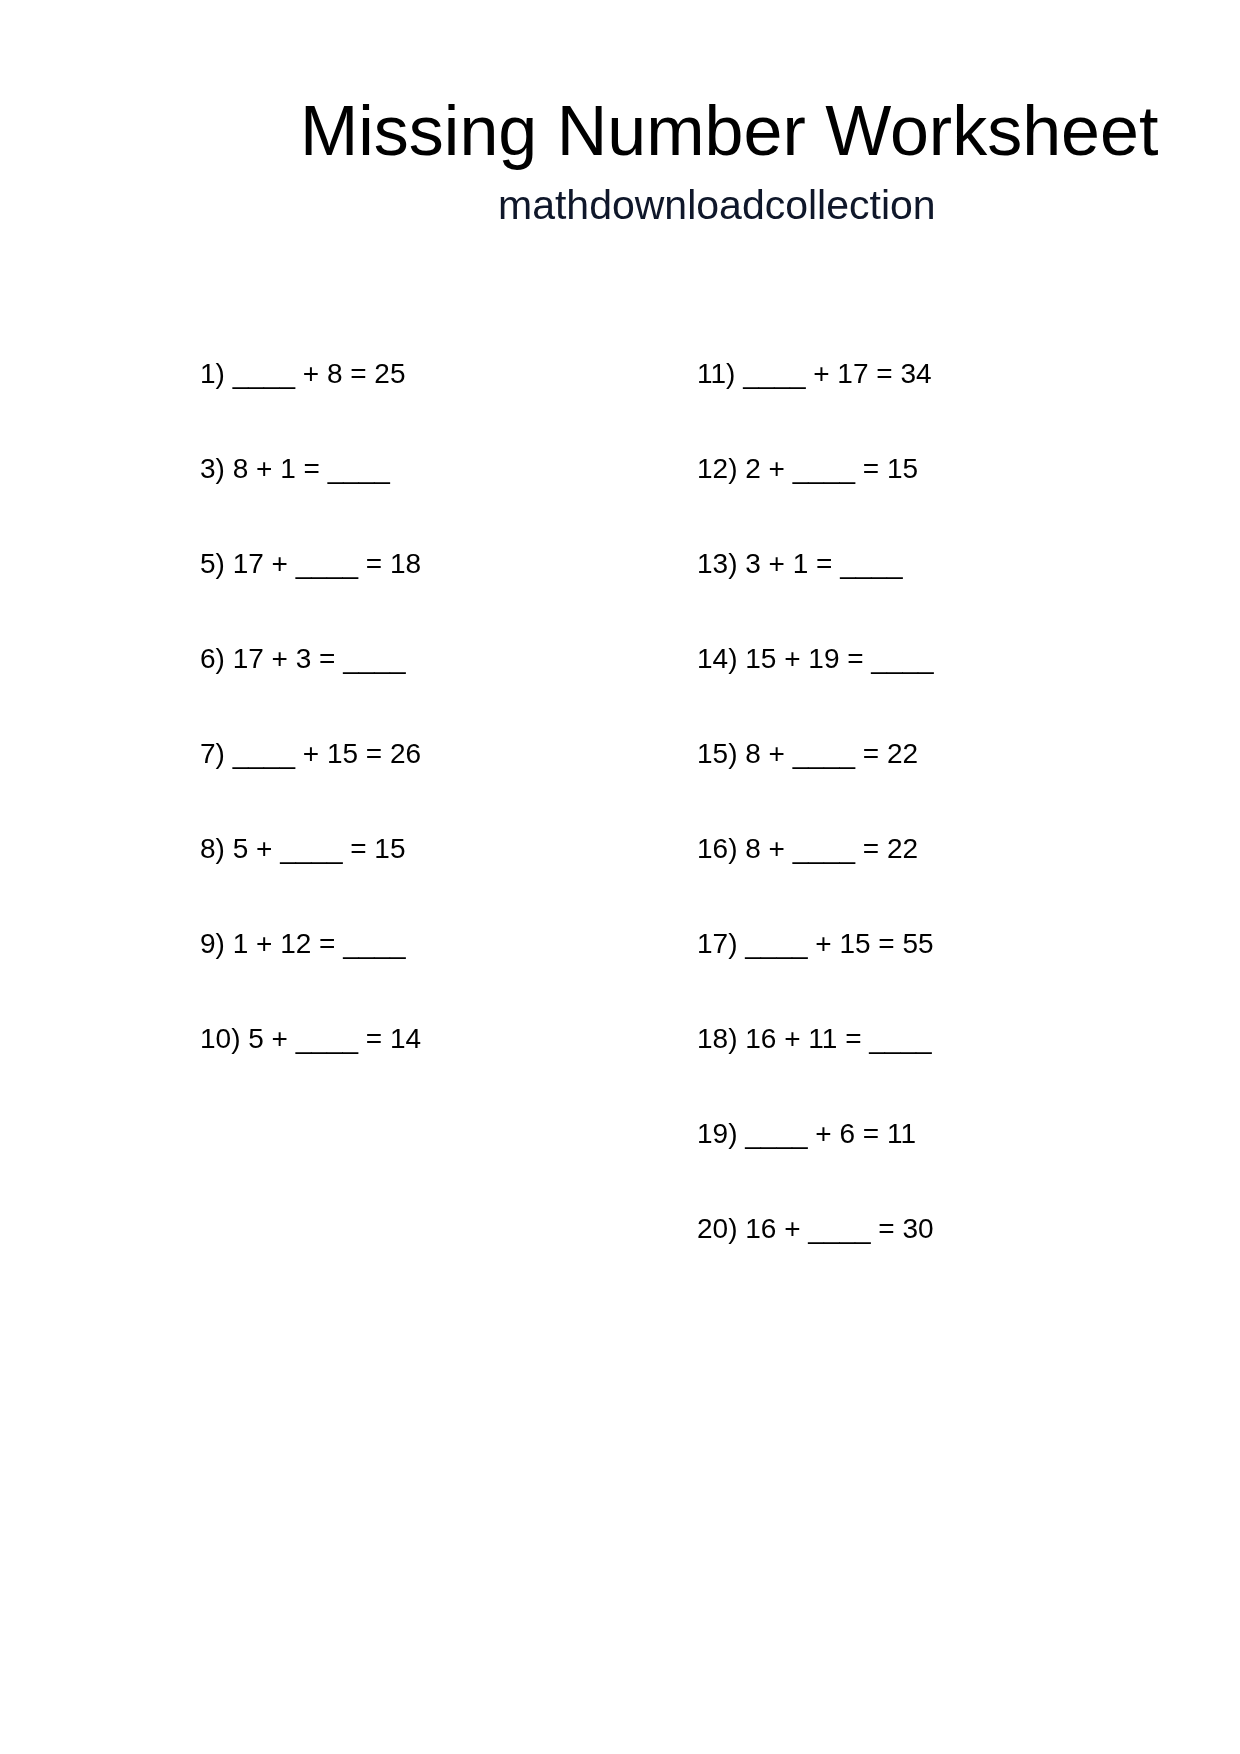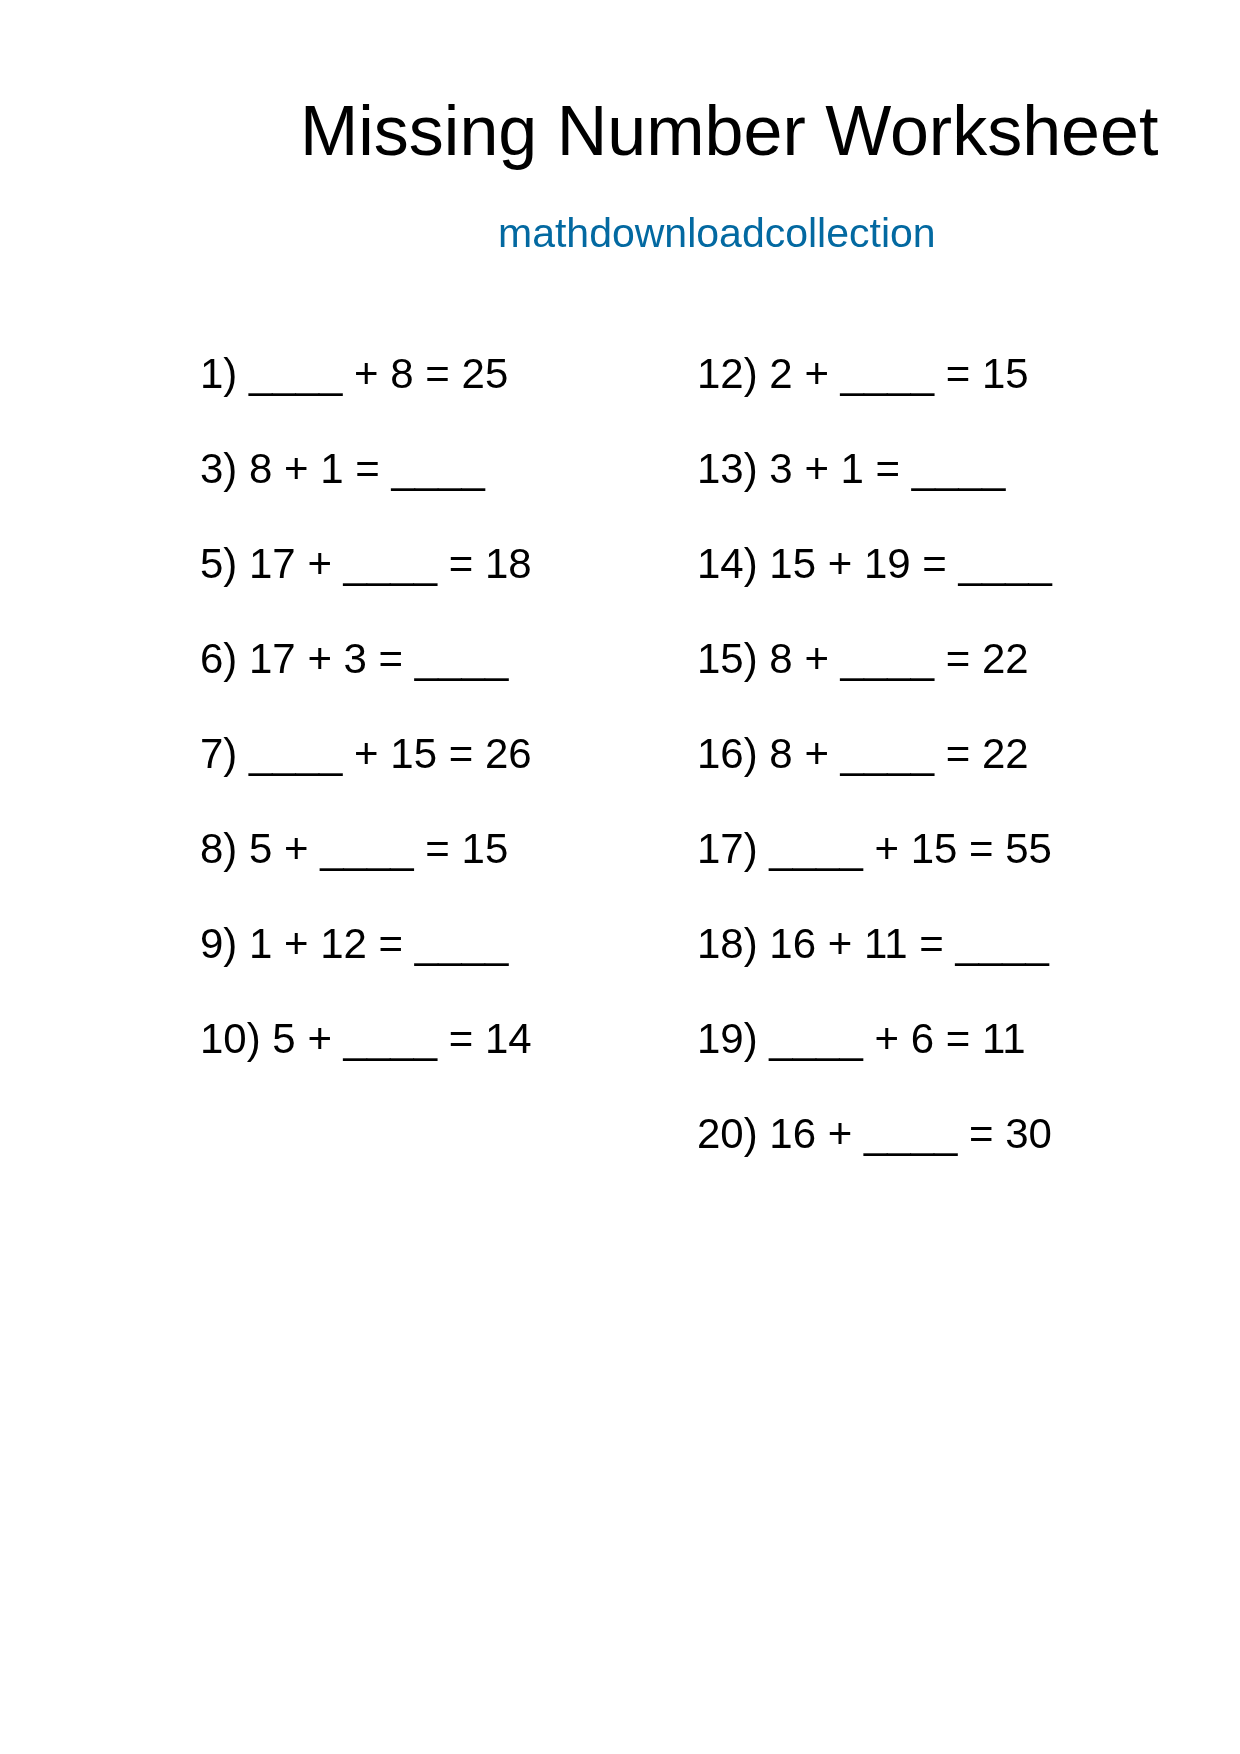--- a/index.html
+++ b/index.html
@@ -1,42 +1,43 @@
 <!DOCTYPE html>
 <html><head>
 <meta charset="utf-8">
 <style>
   html, body { margin: 0; padding: 0; background: #ffffff; }
   body { width: 1240px; height: 1754px; position: relative; overflow: hidden;
          font-family: "Liberation Sans", sans-serif; color: #000; }
   .title { position: absolute; left: 300px; top: 96px; font-size: 70px; line-height: 70px; white-space: nowrap; }
-  .subtitle { position: absolute; left: 498px; top: 180px; font-size: 41px; line-height: 50px; color: #0369a1; white-space: nowrap; margin-top: 28px; }
+  .subtitle { position: absolute; left: 498px; top: 180px; font-size: 41px; line-height: 50px; color: #0f172a; white-space: nowrap; }
   .col { position: absolute; top: 346px; }
   .col.left { left: 200px; }
   .col.right { left: 697px; }
-  .problem { height: 95px; font-size: 42px; line-height: 56px; white-space: nowrap; }
+  .problem { height: 95px; font-size: 28px; line-height: 56px; white-space: nowrap; }
 </style>
 </head>
 <body>
 
 <div class="title">Missing Number Worksheet</div>
 <div class="subtitle">mathdownloadcollection</div>
 
 <div class="col left">
   <div class="problem">1) ____ + 8 = 25</div>
   <div class="problem">3) 8 + 1 = ____</div>
   <div class="problem">5) 17 + ____ = 18</div>
   <div class="problem">6) 17 + 3 = ____</div>
   <div class="problem">7) ____ + 15 = 26</div>
   <div class="problem">8) 5 + ____ = 15</div>
   <div class="problem">9) 1 + 12 = ____</div>
   <div class="problem">10) 5 + ____ = 14</div>
 </div>
 
 <div class="col right">
+  <div class="problem">11) ____ + 17 = 34</div>
   <div class="problem">12) 2 + ____ = 15</div>
   <div class="problem">13) 3 + 1 = ____</div>
   <div class="problem">14) 15 + 19 = ____</div>
   <div class="problem">15) 8 + ____ = 22</div>
   <div class="problem">16) 8 + ____ = 22</div>
   <div class="problem">17) ____ + 15 = 55</div>
   <div class="problem">18) 16 + 11 = ____</div>
   <div class="problem">19) ____ + 6 = 11</div>
   <div class="problem">20) 16 + ____ = 30</div>
 </div>

